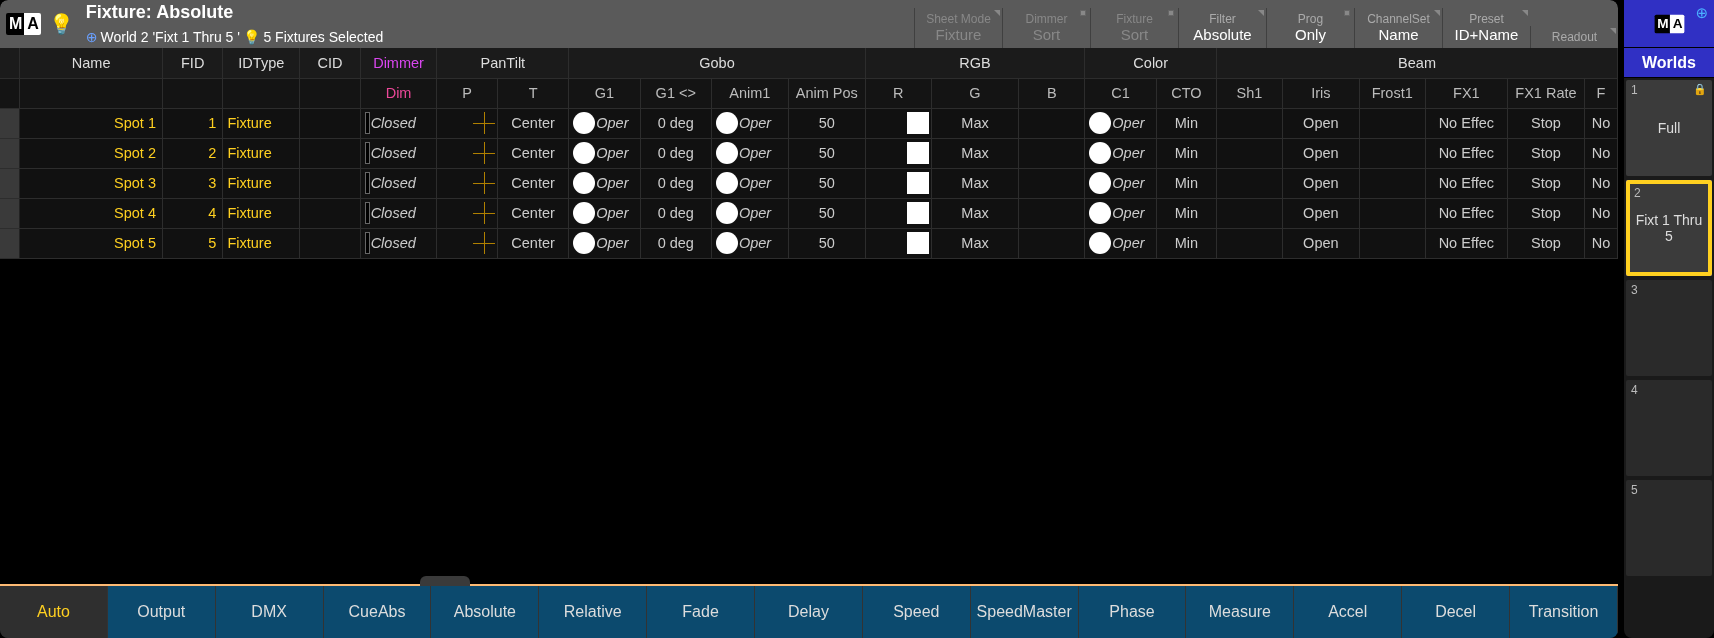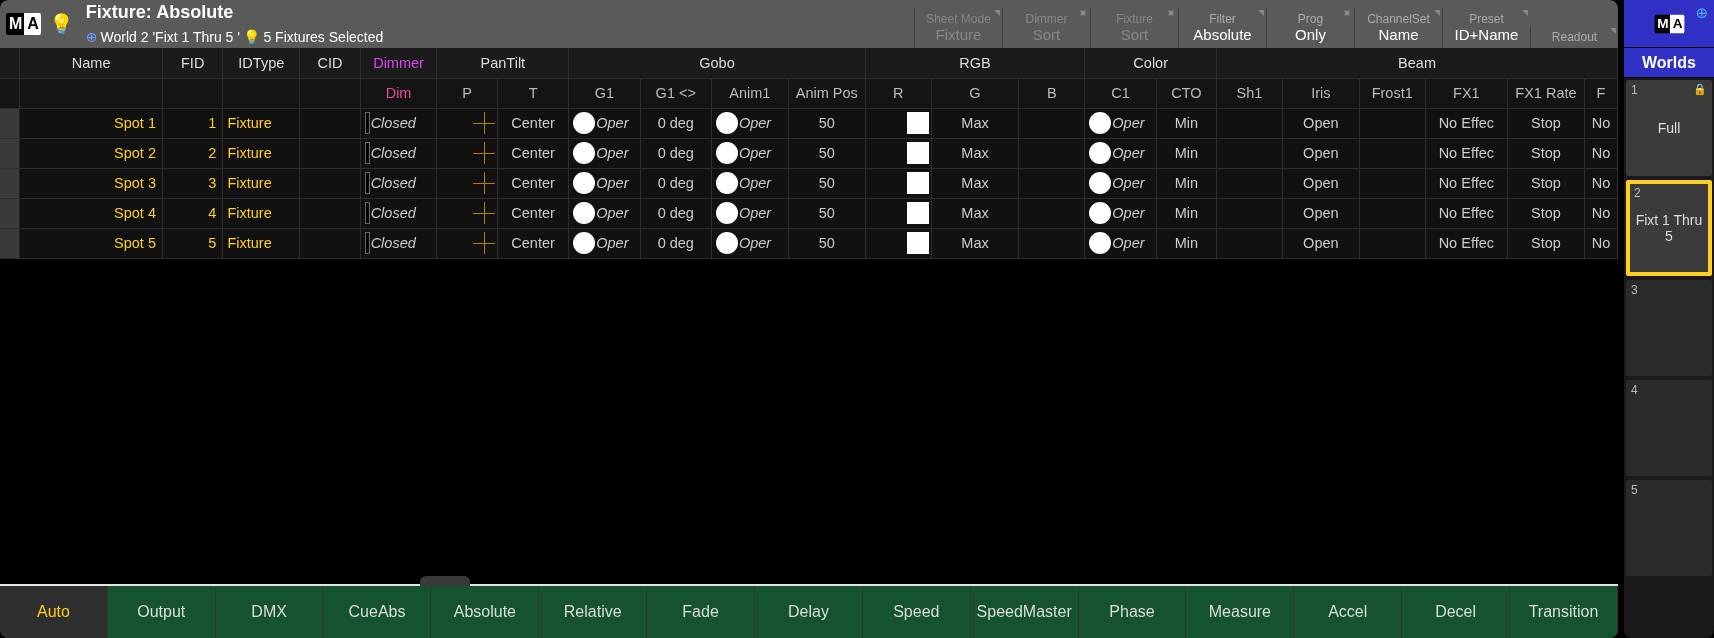--- a/index.html
+++ b/index.html
@@ -178,39 +178,39 @@
   .pt-cross::after  { top:50%; left:0; height:1px; width:100%; }
   .row-handle {
     width:18px; background:#3a3a3a; border-right:1px solid #222;
   }
   
   .bottom {
     height: 54px;
     background:#1f1f1f;
     display:flex;
     align-items:stretch;
-    border-top:2px solid #e5e5e5;
+    border-top:2px solid #fdba74;
     border-radius:0 0 8px 8px;
     position:relative;
   }
   .bottom::before {
     content:"";
     position:absolute;
     top:-10px; left:420px;
     width:50px; height:10px;
     background:#3a3a3a;
     border-radius:6px 6px 0 0;
   }
   .btab {
     flex:1;
     border-right:1px solid #333;
     display:flex; align-items:center; justify-content:center;
     color:#ddd;
     font-size:16px;
-    background:#14532d;
+    background:#0c4a6e;
   }
   .btab.active { color:#ffd020; background:#2f2f2f; }
   
   .side-hdr {
     height:48px;
     background:#3030c4;
     display:flex; flex-direction:column; align-items:center; justify-content:center;
     border-bottom:1px solid #000;
     position:relative;
   }

